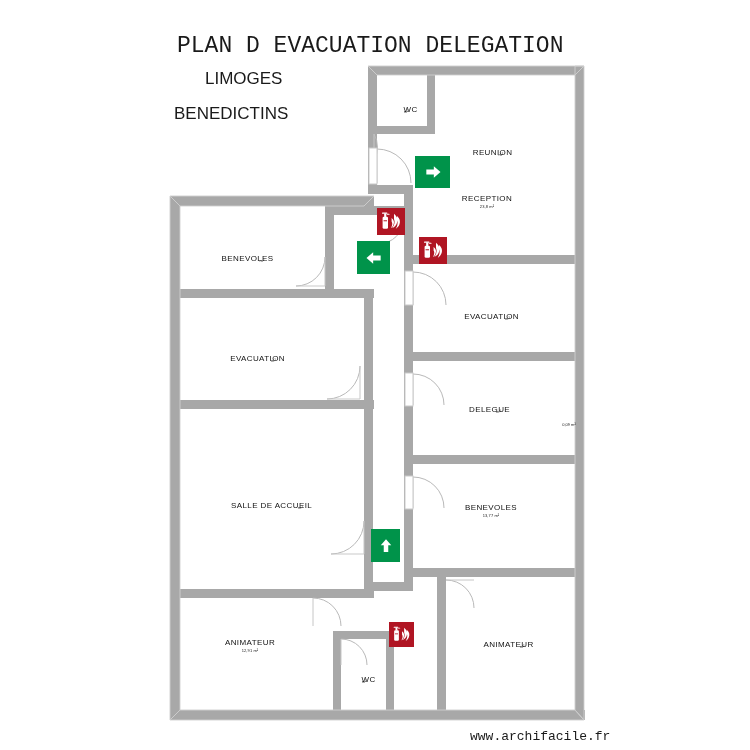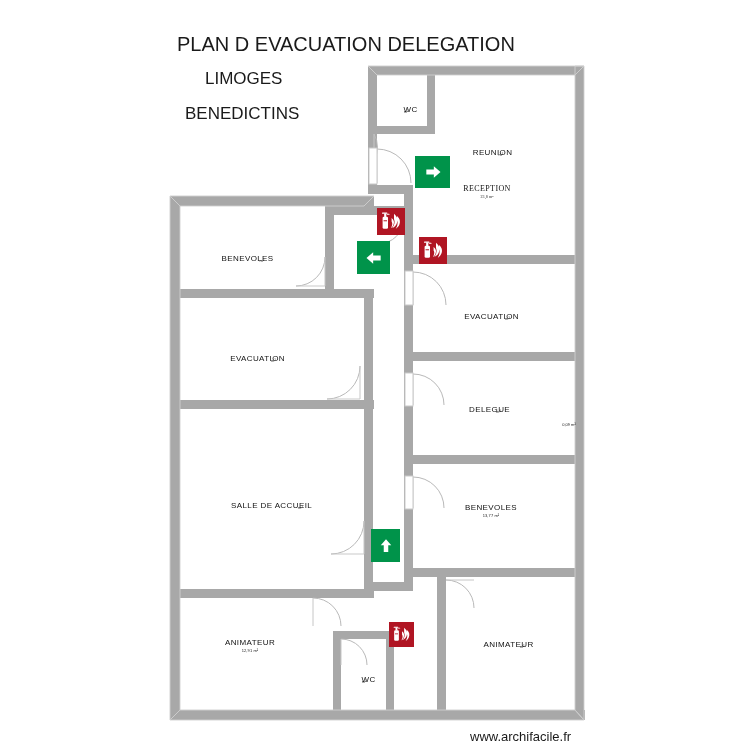--- a/index.html
+++ b/index.html
@@ -12,28 +12,28 @@
   }
   #plan{
     position:absolute;left:0;top:0;width:750px;height:750px;
   }
   .title-block{
     position:absolute;
     color:#1a1a1a;
     font-family:"Liberation Sans", sans-serif;
     white-space:nowrap;
   }
-  #title-main{ left:177px; top:33px; font-size:20px; }
+  #title-main{ left:177px; top:33px; font-size:23px;font-family:Liberation Mono, monospace; }
   #title-line2{ left:174px; top:69px; font-size:17px;margin-left:31px; }
-  #title-line3{ left:185px; top:104px; font-size:17px; }
+  #title-line3{ left:174px; top:104px; font-size:17px; }
 
   #footer{
     position:absolute; left:470px; top:729px;
     font-size:13px; color:#1a1a1a;
-    font-family:Liberation Sans, sans-serif;
+    font-family:Liberation Mono, monospace;
     white-space:nowrap;
   }
 
   .room-label{
     position:absolute;
     transform:translate(-50%,-50%);
     text-align:center;
     color:#111111;
     font-family:"Liberation Sans", sans-serif;
     white-space:nowrap;
@@ -184,21 +184,21 @@
   </g>
 </svg>
 
 <div class="title-block" id="title-main">PLAN D EVACUATION DELEGATION</div>
 <div class="title-block" id="title-line2">LIMOGES</div>
 <div class="title-block" id="title-line3">BENEDICTINS</div>
 
 <div id="room-labels">
     <div class="room-label inline" style="left: 402px; top: 107px;"><span class="room-name">WC</span><span class="room-area">m²</span></div>
     <div class="room-label inline" style="left: 484px; top: 150px;"><span class="room-name">REUNION</span><span class="room-area">m²</span></div>
-    <div class="room-label stacked" style="left: 487px; top: 191px; font-family: Liberation Serif, serif;">
+    <div class="room-label stacked" style="left: 487px; top: 201px;">
       <span class="room-name">RECEPTION</span>
       <span class="room-area">23,8 m²</span>
     </div>
     <div class="room-label inline" style="left: 239px; top: 256px;"><span class="room-name">BENEVOLES</span><span class="room-area">m²</span></div>
     <div class="room-label inline" style="left: 483px; top: 314px;"><span class="room-name">EVACUATION</span><span class="room-area">m²</span></div>
     <div class="room-label inline" style="left: 249px; top: 356px;"><span class="room-name">EVACUATION</span><span class="room-area">m²</span></div>
     <div class="room-label inline" style="left: 481px; top: 407px;"><span class="room-name">DELEGUE</span><span class="room-area">m²</span></div>
     <div class="room-label inline" style="left: 263px; top: 503px;"><span class="room-name">SALLE DE ACCUEIL</span><span class="room-area">m²</span></div>
     <div class="room-label stacked" style="left: 491px; top: 510px;">
       <span class="room-name">BENEVOLES</span>

